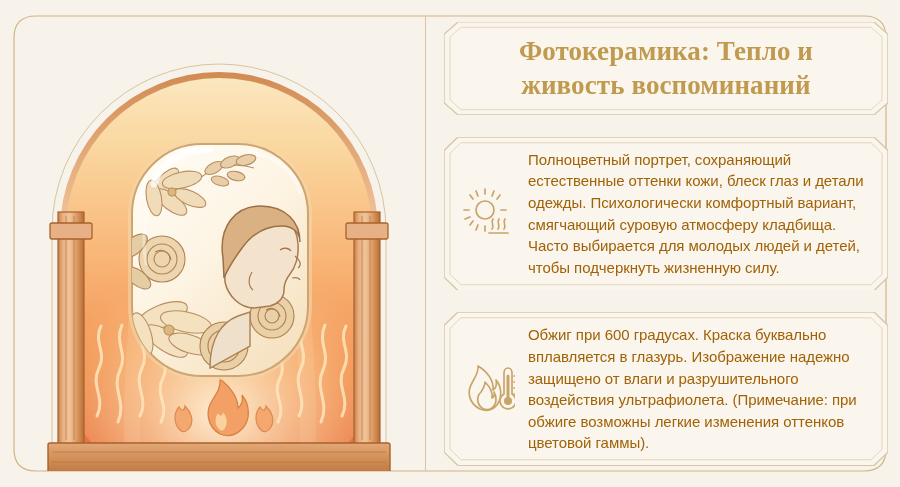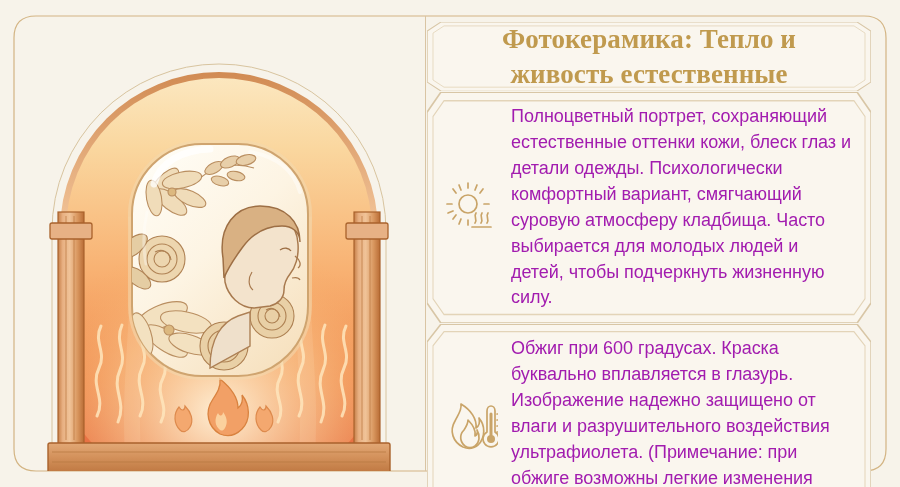--- a/index.html
+++ b/index.html
@@ -44,27 +44,27 @@
     top: 16px;
     width: 411px;
     height: 455px;
     overflow: hidden;
   }
   .illustration svg { display: block; }
 
   
   .right-col {
     position: absolute;
-    left: 427px;
+    left: 444px;
     top: 22px;
     width: 444px;
     height: 444px;
     display: flex;
     flex-direction: column;
-    gap: 1px;
+    gap: 22px;
   }
 
   
   .card {
     position: relative;
     box-sizing: border-box;
   }
   .card-bg { position: absolute; inset: 0; }
   .card-bg svg { display: block; width: 100%; height: 100%; }
   .card-content {
@@ -103,23 +103,23 @@
     flex: 0 0 auto;
     width: 56px;
     height: 56px;
     display: flex;
     align-items: center;
     justify-content: center;
   }
   .info-icon svg { display: block; }
   .info-text {
     font-family: "Liberation Sans", sans-serif;
-    font-size: 18px;
+    font-size: 15px;
     line-height: 1.44;
-    color: #a21caf;
+    color: #a16207;
     letter-spacing: -0.05px;
   }
 </style>
 </head>
 <body>
 
 <div id="page">
 
   <div class="outer-frame">
     <svg viewBox="0 0 872 455" preserveAspectRatio="none" aria-hidden="true">
@@ -325,21 +325,21 @@
     <div class="card title-card">
       <div class="card-bg">
         <svg viewBox="0 0 444 106" preserveAspectRatio="none" aria-hidden="true">
           <path d="M 0,14 L 14,0 L 430,0 L 444,14 L 444,92 L 430,106 L 14,106 L 0,92 Z" fill="#faf6ee" stroke="#d8c6a6" stroke-width="1.4"></path>
           <path d="M 6,17 L 17,6 L 427,6 L 438,17 L 438,89 L 427,100 L 17,100 L 6,89 Z" fill="none" stroke="#e3d4b8" stroke-width="1"></path>
         </svg>
       </div>
       <div class="card-content">
         <div class="title-text">
           <div>Фотокерамика: Тепло и</div>
-          <div>живость естественные</div>
+          <div>живость воспоминаний</div>
         </div>
       </div>
     </div>
 
     <div class="card info-card">
       <div class="card-bg">
         <svg viewBox="0 0 444 160" preserveAspectRatio="none" aria-hidden="true">
           <path d="M 0,14 L 14,0 L 430,0 L 444,14 L 444,146 L 430,160 L 14,160 L 0,146 Z" fill="#faf6ee" stroke="#d8c6a6" stroke-width="1.4"></path>
           <path d="M 6,17 L 17,6 L 427,6 L 438,17 L 438,143 L 427,154 L 17,154 L 6,143 Z" fill="none" stroke="#e3d4b8" stroke-width="1"></path>
         </svg>

